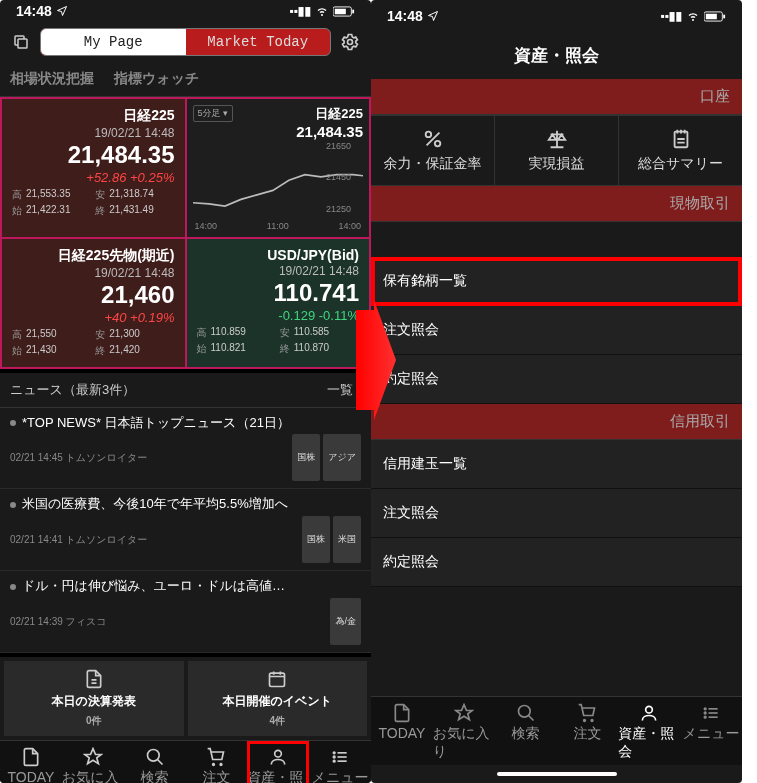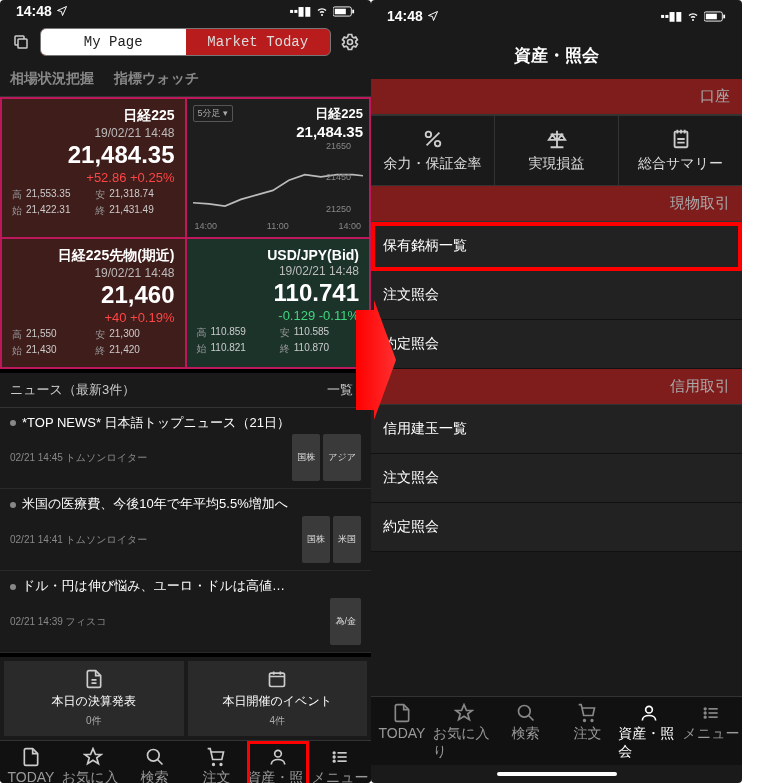--- a/index.html
+++ b/index.html
@@ -24,21 +24,21 @@
 
   .quotes-grid { display: grid; grid-template-columns: 1fr 1fr; gap: 2px; padding: 2px; background: #be185d; }
   .quote-card { padding: 8px 10px; display: flex; flex-direction: column; gap: 1px; position: relative; min-height: 128px; }
   .card-red { background: #3f1d1b; }
   .card-dark { background: #1e1e1e; }
   .card-green { background: #1c332a; }
   .q-title { text-align: right; font-size: 14px; font-weight: 600; color: #fff; }
   .q-time { text-align: right; font-size: 12px; color: #bbb; }
   .q-price { text-align: right; font-size: 24px; font-weight: 700; color: #fff; }
   .q-change { text-align: right; font-size: 13px; }
-  .pos { color: #ff4545; }
+  .pos { color: #ff4545; font-style: italic; }
   .neg { color: #3fd67f; }
   .q-details { display: grid; grid-template-columns: auto 1fr auto 1fr; gap: 2px 4px; font-size: 10px; color: #ccc; margin-top: 2px; }
   .q-details .lbl { color: #999; }
   .chart-card { padding: 6px; display:flex; flex-direction:column; }
   .chart-top { display:flex; justify-content:space-between; font-size:11px; align-items:flex-start; }
   .chart-top .mini-title { text-align:right; }
   .chart-top .mini-title .t { font-size:13px; font-weight:600; color:#fff;}
   .chart-top .mini-title .p { font-size:15px; font-weight:700; color:#fff;}
   .chart-body { flex:1; position:relative; }
   .chart-body .yl { position:absolute; right:12px; font-size:9px; color:#888;}
@@ -49,42 +49,42 @@
   .news-header .all { color:#ccc; }
   .news-item { padding:7px 10px; border-bottom:1px solid #2a2a2a; }
   .news-item .dot { display:inline-block; width:6px; height:6px; background:#888; border-radius:50%; margin-right:6px; vertical-align:middle;}
   .news-item .h { font-size:13px; color:#fff; line-height:1.3; }
   .news-item .meta { display:flex; justify-content:space-between; align-items:center; margin-top:3px;}
   .news-item .ts { font-size:10px; color:#888; }
   .news-item .tags { display:flex; gap:3px;}
   .news-item .tag { font-size:9px; background:#3a3a3a; color:#ddd; padding:17px 5px; border-radius:2px;}
 
   .shortcut-row { display:flex; gap:4px; padding:4px; border-top:4px solid #000;}
-  .shortcut { flex:1; background:#2a2a2a; display:flex; flex-direction:column; align-items:center; padding:8px 0; gap:4px;}
+  .shortcut { flex:1; background:#2a2a2a; display:flex; flex-direction:column; align-items:center; padding:8px 0; gap:4px;font-weight:bold;}
   .shortcut .t { font-size:12px; color:#fff;}
   .shortcut .c { font-size:10px; color:#aaa;}
 
   .bottom-nav { display:flex; background:#111; border-top:1px solid #333; margin-top:auto;}
   .bottom-nav > div { flex:1; display:flex; flex-direction:column; align-items:center; padding:6px 0 4px; gap:2px; color:#999; position:relative;}
   .bottom-nav > div .l { font-size:14px; }
   .bottom-nav svg { width:20px; height:20px; }
   .highlight-red { outline: 3px solid #ff0000; outline-offset:-3px; }
 
   .home-indicator { height: 18px; display:flex; align-items:center; justify-content:center;}
   .home-indicator div { width:120px; height:4px; background:#fff; border-radius:3px;}
 
   
   .r-title { text-align:center; padding:12px 0; font-size:17px; font-weight:600; color:#fff;}
   .section-head { padding:8px 12px; font-size:15px; color:#aaa; background:#7f1d1d; border-bottom:1px solid #333;text-align:right;}
   .three-btns { display:flex; border-top:1px solid #333; border-bottom:1px solid #333;}
   .three-btns > div { flex:1; display:flex; flex-direction:column; align-items:center; padding:12px 0; gap:5px; border-right:1px solid #333;}
   .three-btns > div:last-child { border-right:none;}
   .three-btns .t { font-size:14px; color:#ddd;}
   .list-row { padding:15px 12px; font-size:14px; color:#fff; background:#222; border-bottom:1px solid #111;}
-  .list-row.hl { outline:4px solid #ff0000; outline-offset:-4px; position:relative; z-index:1;}
+  .list-row.hl { outline:4px solid #ff0000; outline-offset:-4px; position:relative; z-index:1;margin-top:35px;}
 
   
   .arrow-overlay { position:absolute; left:356px; top:300px; width:40px; height:120px; z-index:10; }
 
 </style>
 </head>
 <body>
 
 <div class="phone">
   <div class="status-bar">

